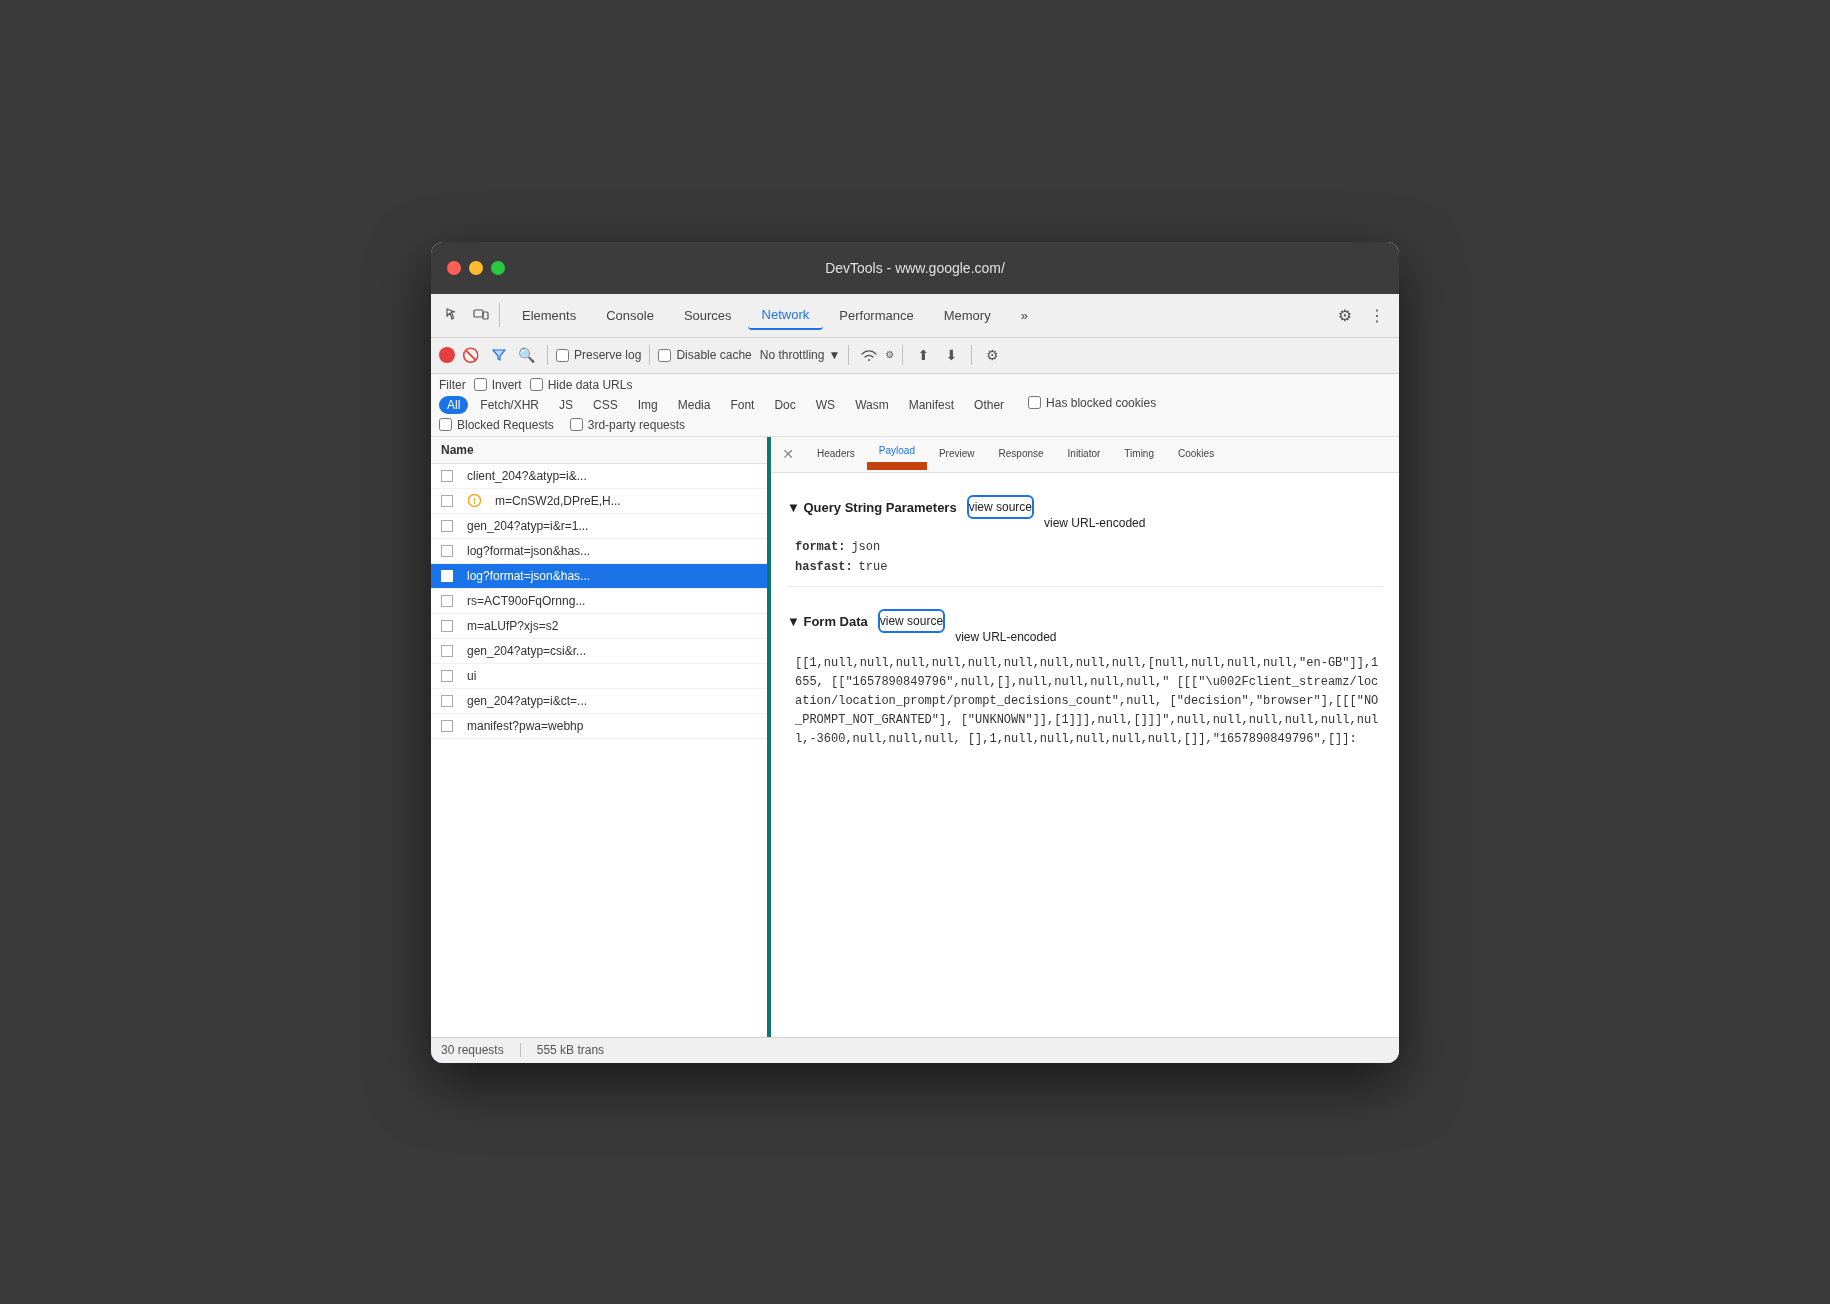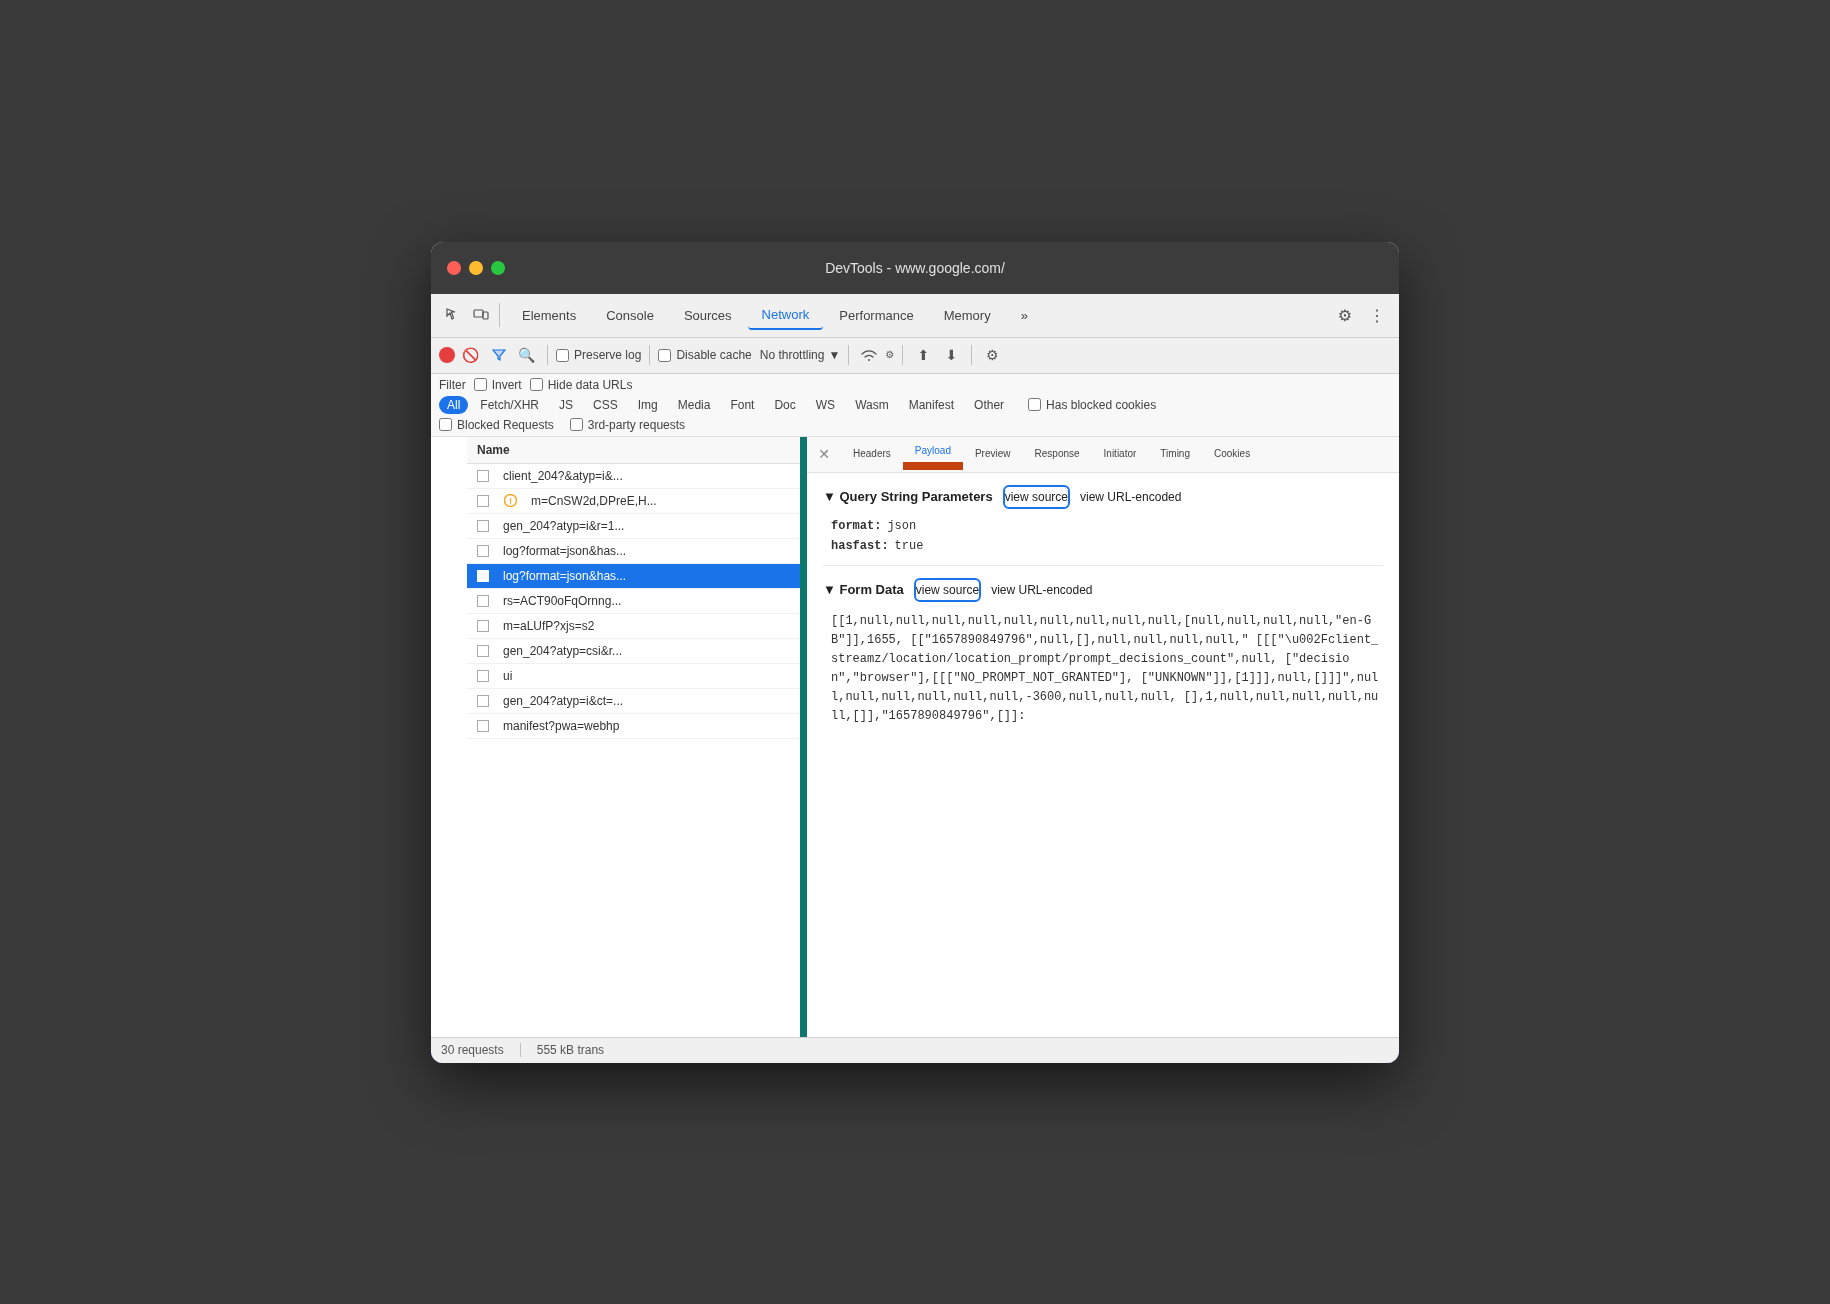--- a/index.html
+++ b/index.html
@@ -158,21 +158,21 @@
       align-items: center;
       gap: 8px;
       margin-bottom: 4px;
     }
     .filter-label {
       font-size: 12px;
       color: #444;
     }
     .filter-row2 {
       display: flex;
-      align-items: center;
+      align-items: flex-start;
       gap: 4px;
     }
     .filter-type-btn {
       padding: 2px 8px;
       font-size: 12px;
       border: none;
       background: transparent;
       color: #444;
       cursor: pointer;
       border-radius: 3px;
@@ -185,25 +185,24 @@
     
     .main-content {
       display: flex;
       flex: 1;
       background: white;
       min-height: 600px;
     }
     
     .requests-panel {
       width: 340px;
-      border-right: 7px solid #0f766e;
+      border-right: 4px solid #0f766e;
       display: flex;
       flex-direction: column;
       background: white;
-      margin-left: 36px;
     }
     .requests-header {
       display: flex;
       align-items: center;
       padding: 6px 10px;
       border-bottom: 1px solid #e0e0e0;
       background: #f8f8f8;
     }
     .col-header {
       font-size: 12px;
@@ -312,20 +311,21 @@
       font-size: 12px;
       color: #222;
       cursor: pointer;
       font-family: -apple-system, BlinkMacSystemFont, Arial, sans-serif;
       background: white;
     }
     .view-url-encoded {
       font-family: -apple-system, BlinkMacSystemFont, Arial, sans-serif;
       font-size: 12px;
       color: #222;
+      margin-top: 31px;
     }
     .param-row {
       display: flex;
       align-items: baseline;
       margin-bottom: 6px;
       padding-left: 8px;
     }
     .param-key {
       font-weight: 700;
       color: #333;

